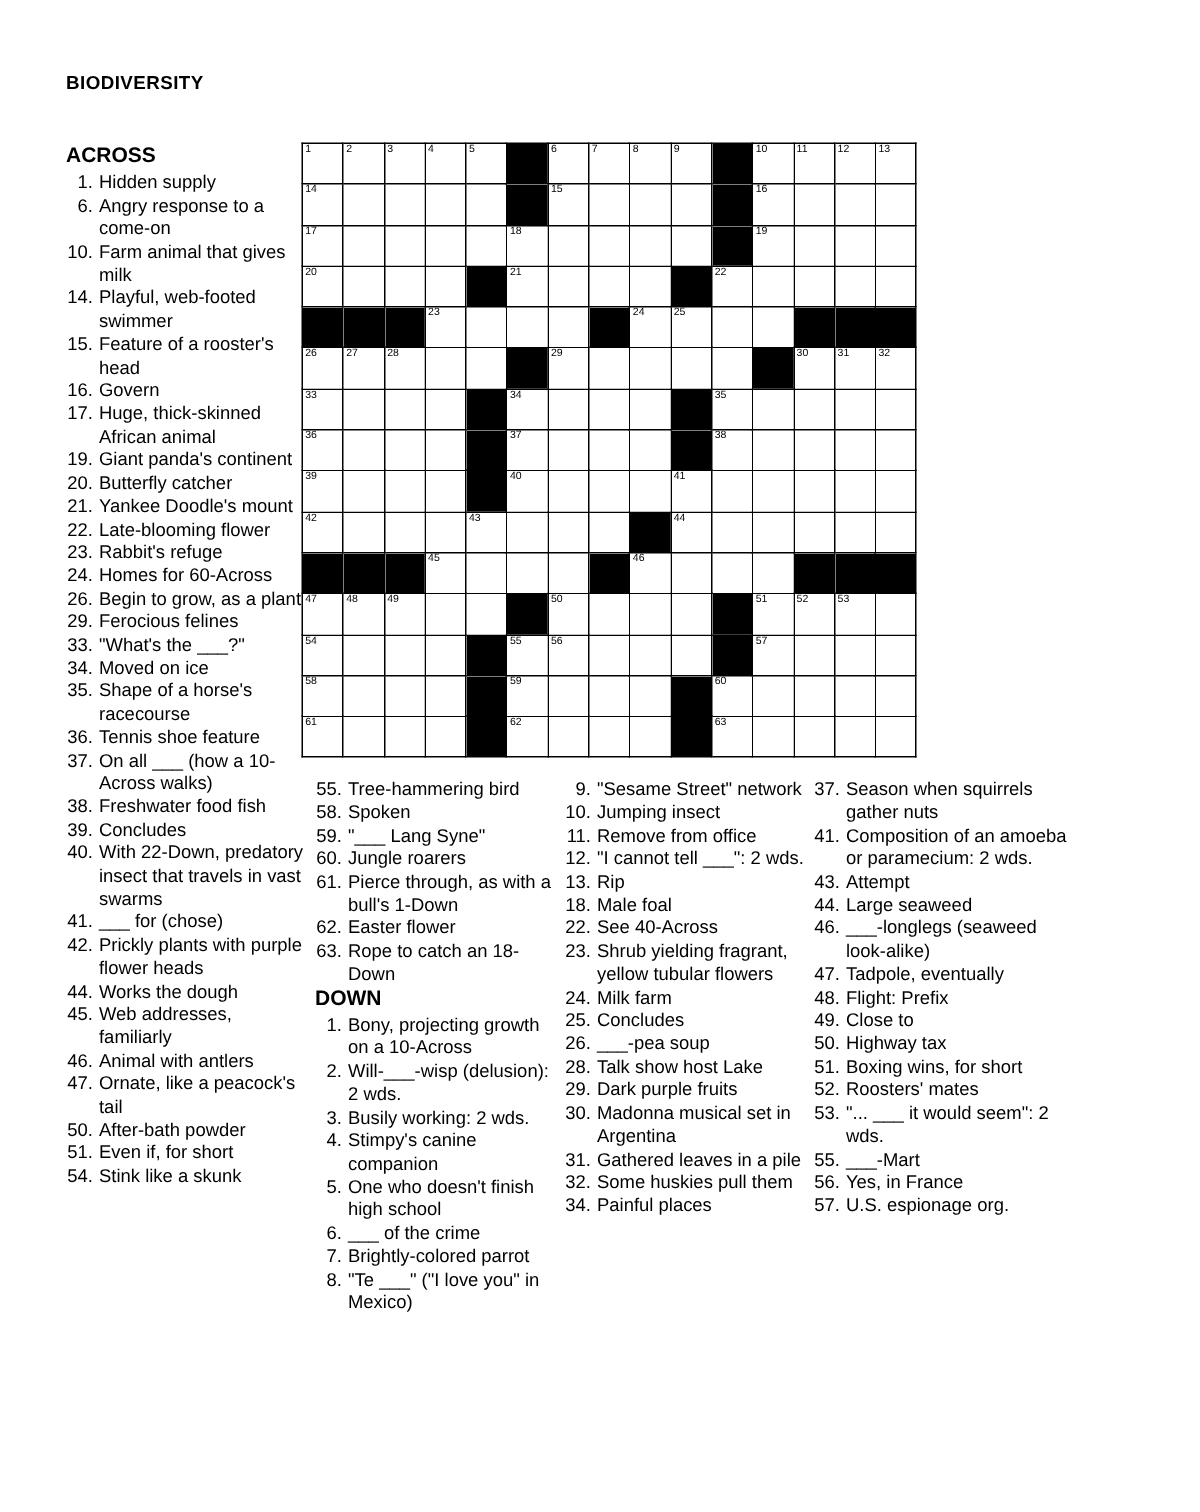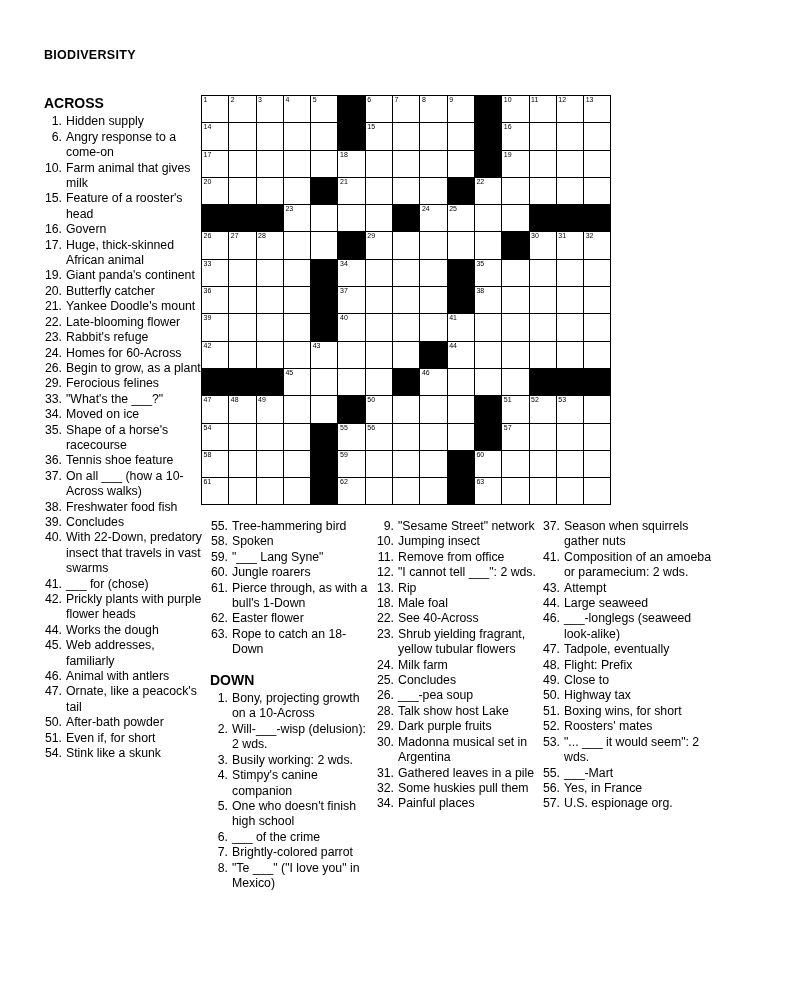--- a/index.html
+++ b/index.html
@@ -76,21 +76,21 @@
   .col1 { left: 0px;   top: 0px;   width: 160px; }
   .col2 { left: 166px; top: 423px; width: 160px; }
   .col3 { left: 332px; top: 423px; width: 160px; }
   .col4 { left: 498px; top: 423px; width: 170px; }
 
   .heading {
     font-size: 14px;
     font-weight: bold;
     margin: 0 0 3px 0;
   }
-  .heading.down { margin-top: 15px; }
+  .heading.down { margin-top: 0; }
 
   ul.cluelist {
     list-style: none;
     margin: 0;
     padding: 0;
   }
   ul.cluelist li {
     position: relative;
     padding-left: 22px;
     margin-bottom: 0px;
@@ -499,20 +499,21 @@
   </div>
 
   <div class="clues">
 
     <div class="col col1">
       <div class="heading">ACROSS</div>
       <ul class="cluelist">
           <li><span class="n">1.</span><span>Hidden supply</span></li>
           <li><span class="n">6.</span><span>Angry response to a come-on</span></li>
           <li><span class="n">10.</span><span>Farm animal that gives milk</span></li>
+          <li><span class="n">14.</span><span>Playful, web-footed swimmer</span></li>
           <li><span class="n">15.</span><span>Feature of a rooster's head</span></li>
           <li><span class="n">16.</span><span>Govern</span></li>
           <li><span class="n">17.</span><span>Huge, thick-skinned African animal</span></li>
           <li><span class="n">19.</span><span>Giant panda's continent</span></li>
           <li><span class="n">20.</span><span>Butterfly catcher</span></li>
           <li><span class="n">21.</span><span>Yankee Doodle's mount</span></li>
           <li><span class="n">22.</span><span>Late-blooming flower</span></li>
           <li><span class="n">23.</span><span>Rabbit's refuge</span></li>
           <li><span class="n">24.</span><span>Homes for 60-Across</span></li>
           <li><span class="n">26.</span><span>Begin to grow, as a plant</span></li>

